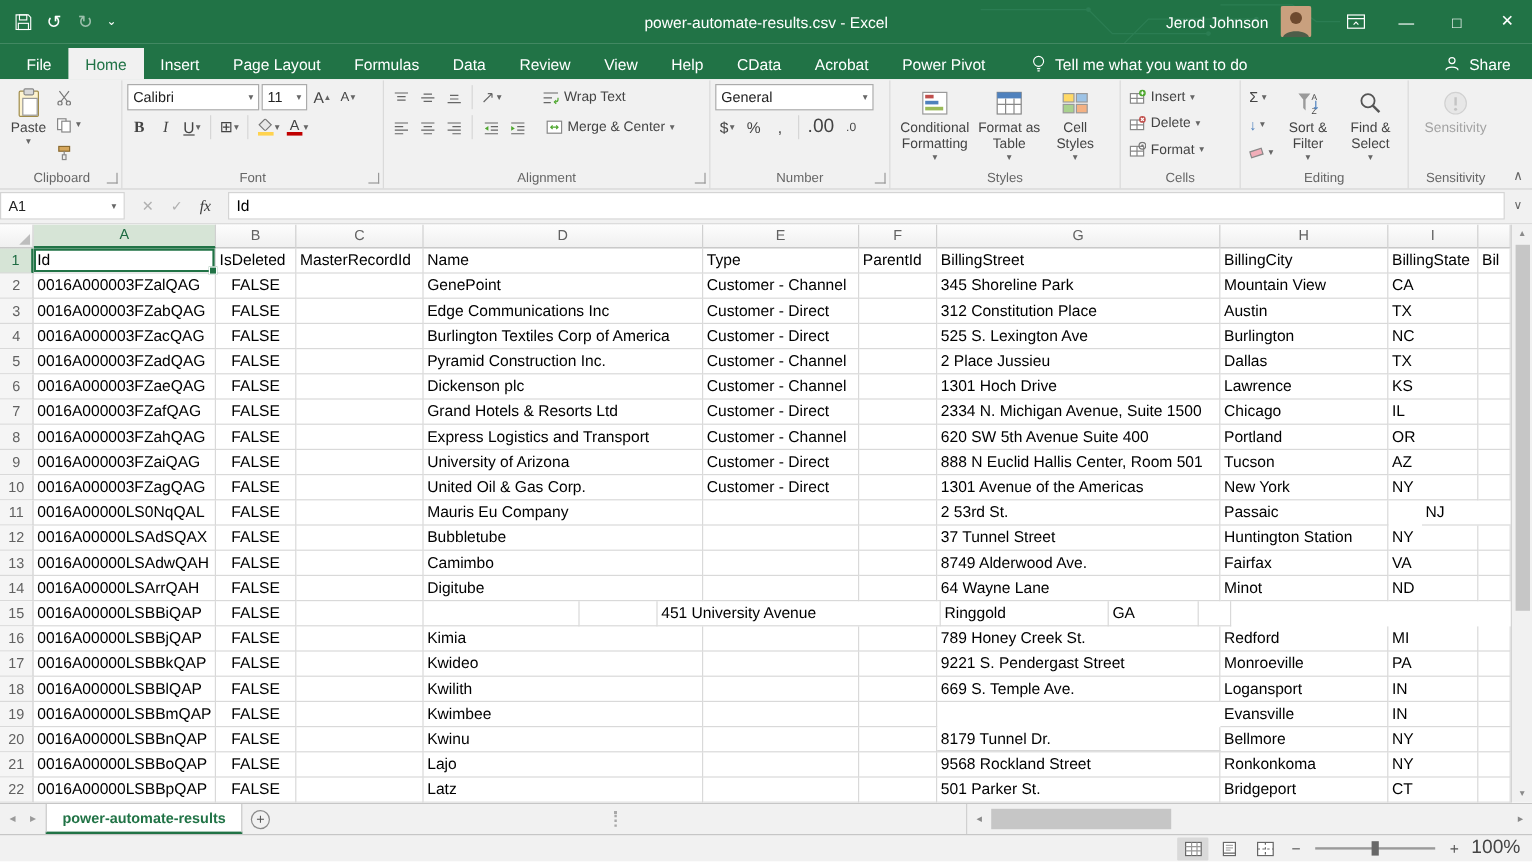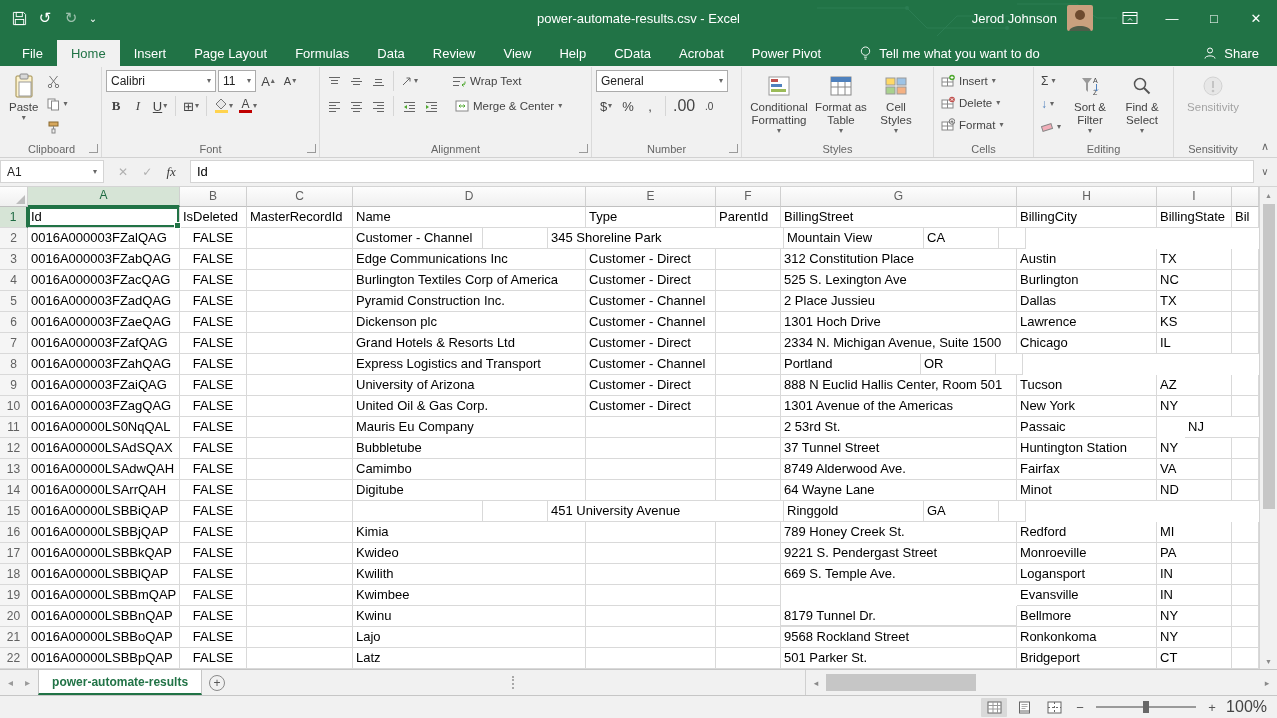--- a/index.html
+++ b/index.html
@@ -581,20 +581,21 @@
         <div class="gcell" style="width: 236px;">BillingStreet</div>
         <div class="gcell" style="width: 140px;">BillingCity</div>
         <div class="gcell" style="width: 75px;">BillingState</div>
         <div class="gcell" style="width: 27px;">Bil</div>
       </div>
       <div class="grow">
         <div class="rowh">2</div>
         <div class="gcell" style="width: 152px;">0016A000003FZalQAG</div>
         <div class="gcell center" style="width: 67px;">FALSE</div>
         <div class="gcell" style="width: 106px;"></div>
+        <div class="gcell" style="width: 233px;">GenePoint</div>
         <div class="gcell" style="width: 130px;">Customer - Channel</div>
         <div class="gcell" style="width: 65px;"></div>
         <div class="gcell" style="width: 236px;">345 Shoreline Park</div>
         <div class="gcell" style="width: 140px;">Mountain View</div>
         <div class="gcell" style="width: 75px;">CA</div>
         <div class="gcell" style="width: 27px;"></div>
       </div>
       <div class="grow">
         <div class="rowh">3</div>
         <div class="gcell" style="width: 152px;">0016A000003FZabQAG</div>
@@ -661,20 +662,21 @@
         <div class="gcell" style="width: 27px;"></div>
       </div>
       <div class="grow">
         <div class="rowh">8</div>
         <div class="gcell" style="width: 152px;">0016A000003FZahQAG</div>
         <div class="gcell center" style="width: 67px;">FALSE</div>
         <div class="gcell" style="width: 106px;"></div>
         <div class="gcell" style="width: 233px;">Express Logistics and Transport</div>
         <div class="gcell" style="width: 130px;">Customer - Channel</div>
         <div class="gcell" style="width: 65px;"></div>
+        <div class="gcell" style="width: 236px;">620 SW 5th Avenue Suite 400</div>
         <div class="gcell" style="width: 140px;">Portland</div>
         <div class="gcell" style="width: 75px;">OR</div>
         <div class="gcell" style="width: 27px;"></div>
       </div>
       <div class="grow">
         <div class="rowh">9</div>
         <div class="gcell" style="width: 152px;">0016A000003FZaiQAG</div>
         <div class="gcell center" style="width: 67px;">FALSE</div>
         <div class="gcell" style="width: 106px;"></div>
         <div class="gcell" style="width: 233px;">University of Arizona</div>

